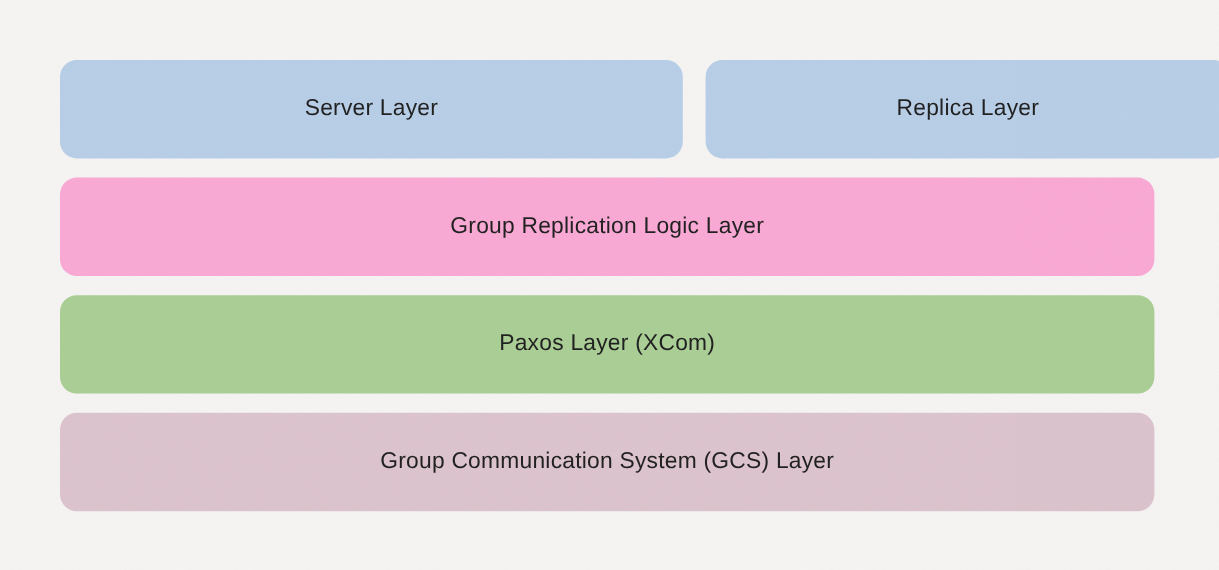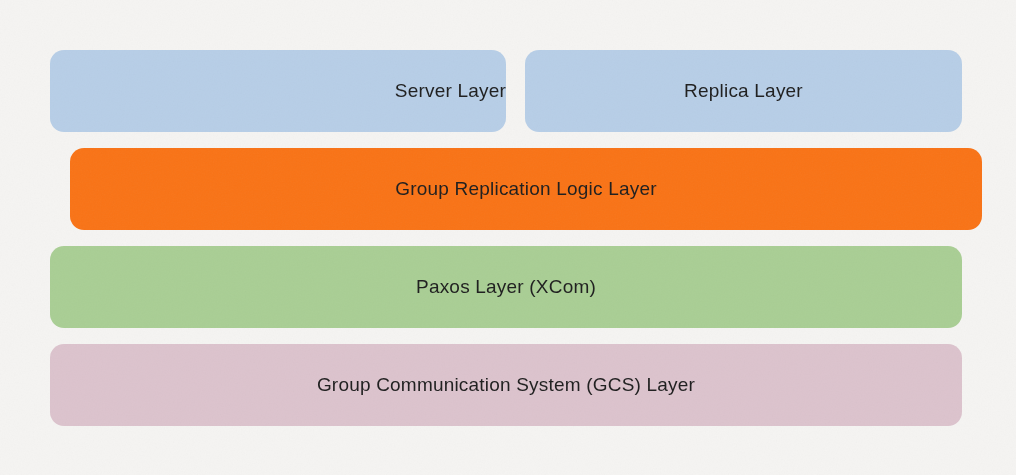--- a/index.html
+++ b/index.html
@@ -28,21 +28,21 @@
     gap: 19px;
   }
   .layer-box {
     height: 82px;
     border-radius: 14px;
     display: flex;
     align-items: center;
     justify-content: center;
     flex: none;
   }
-  .box-server  { width: 456px; justify-content: flex-end; }
+  .box-server  { width: 519px; }
   .box-replica { width: 437px; }
   .box-full    { width: 912px; }
   .layer-label {
     font-size: 19px;
     letter-spacing: 0.2px;
     font-weight: 400;
     white-space: nowrap;
   }
   .grain {
     position: absolute;
@@ -62,21 +62,21 @@
 
     <div class="row">
       <div class="layer-box box-server" style="background-color: rgb(183, 206, 231);">
         <span class="layer-label" style="color: rgb(30, 30, 30);">Server Layer</span>
       </div>
       <div class="layer-box box-replica" style="background-color: rgb(183, 206, 231);">
         <span class="layer-label" style="color: rgb(30, 30, 30);">Replica Layer</span>
       </div>
     </div>
 
-    <div class="layer-box box-full" style="background-color: #f97316; margin-left: 20px;">
+    <div class="layer-box box-full" style="background-color: #f9a8d4;">
       <span class="layer-label" style="color: rgb(30, 30, 30);">Group Replication Logic Layer</span>
     </div>
 
     <div class="layer-box box-full" style="background-color: rgb(169, 206, 148);">
       <span class="layer-label" style="color: rgb(30, 30, 30);">Paxos Layer (XCom)</span>
     </div>
 
     <div class="layer-box box-full" style="background-color: rgb(220, 195, 205);">
       <span class="layer-label" style="color: rgb(30, 30, 30);">Group Communication System (GCS) Layer</span>
     </div>

